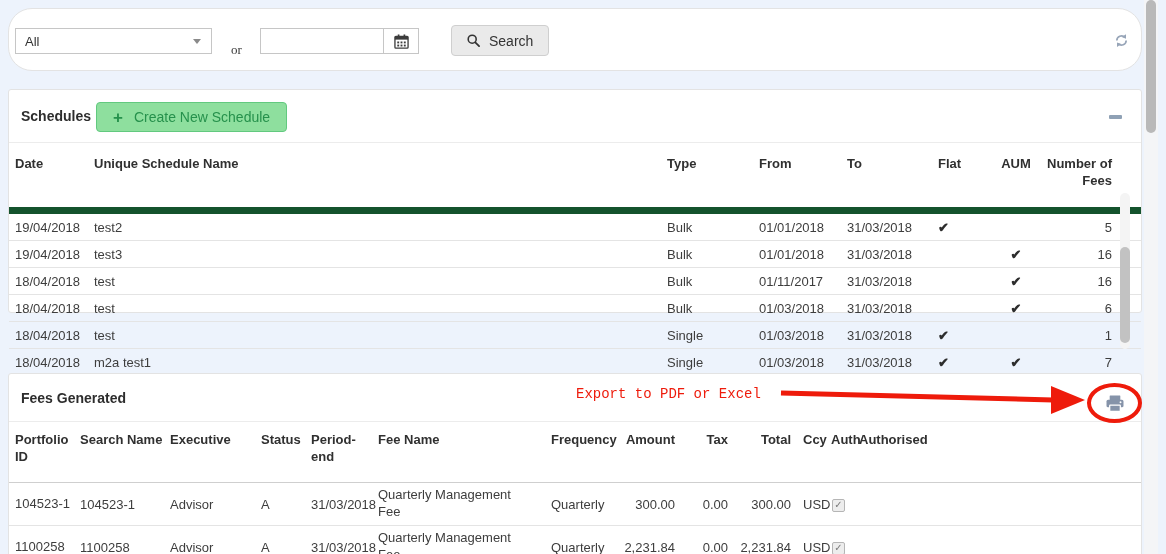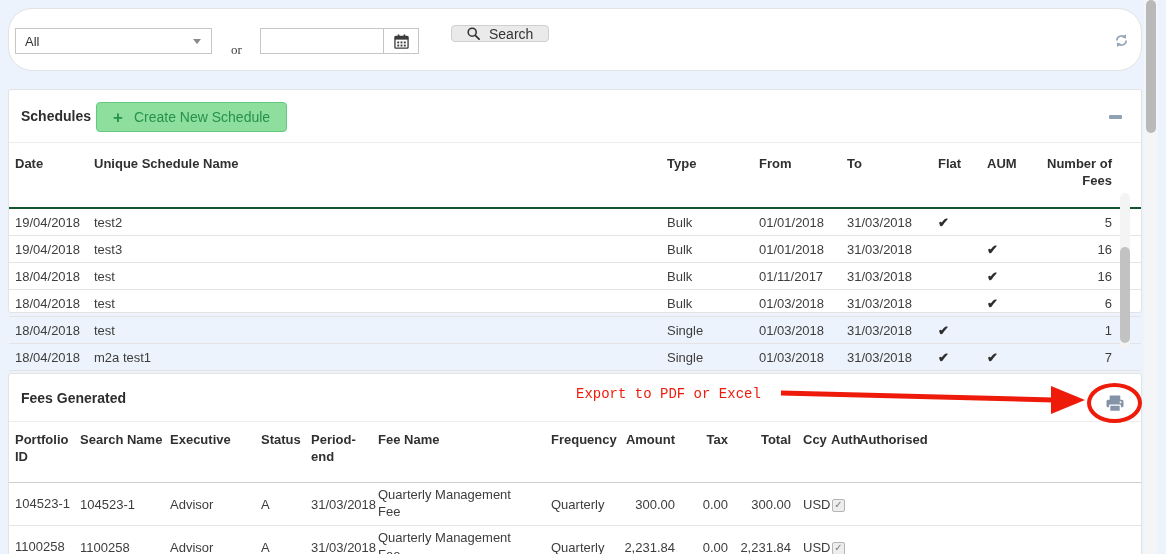--- a/index.html
+++ b/index.html
@@ -35,21 +35,21 @@
   }
   .date-group input{
     flex:1;border:none;outline:none;min-width:0;font-size:13px;padding:0 6px;
     font-family:"Liberation Sans",sans-serif;
   }
   .cal-btn{
     width:35px;border:none;border-left:1px solid #c6c6c6;background:#fff;
     display:flex;align-items:center;justify-content:center;padding:0;cursor:pointer;
   }
   .search-btn{
-    position:absolute;left:442px;top:16px;height:17px;padding:7px 15px;
+    position:absolute;left:442px;top:16px;height:31px;padding:7px 15px;
     background:#eaeaea;border:1px solid #cfcfcf;border-radius:4px;
     display:inline-flex;align-items:center;gap:9px;font-size:14px;color:#333;
     font-family:"Liberation Sans",sans-serif;cursor:pointer;
   }
   .refresh-btn{
     position:absolute;right:12px;top:24px;background:none;border:none;padding:0;cursor:pointer;
   }
 
   
   .phead{position:relative;border-bottom:1px solid #ececec;}
@@ -74,29 +74,29 @@
 
   
   .trow{display:flex;align-items:center;border-bottom:1px solid #e4e4e4;padding-left:6px;}
   .cell{flex:0 0 auto;box-sizing:border-box;white-space:nowrap;font-size:13px;color:#3d3d3d;overflow:visible;}
   .thead{align-items:flex-start;}
   .thead .cell{font-weight:700;color:#303030;white-space:normal;line-height:1.3;}
   .num{text-align:right;padding-right:6px;}
   .check{font-weight:700;color:#2d2d2d;}
 
   
-  #sched-table .thead{height:51px;padding-top:13px;border-bottom:2px solid #14532d;}
+  #sched-table .thead{height:51px;padding-top:13px;border-bottom:7px solid #14532d;}
   .s-row{height:26px;}
   .s-date{width:79px;}
   .s-name{width:573px;}
   .s-type{width:92px;}
   .s-from{width:88px;}
   .s-to{width:86px;}
   .s-flat{width:50px;padding-left:5px;}
-  .s-aum{width:62px;padding-left:4px;}
+  .s-aum{width:62px;padding-left:4px;text-align:center;}
   .s-fees{width:73px;}
 
   
   #fees-table .thead{height:50px;padding-top:10px;border-bottom:1px solid #cfcfcf;}
   .f-row{height:42px;}
   .f-portfolio_id{width:65px;white-space:normal;line-height:1.3;}
   .f-search_name{width:90px;}
   .f-executive{width:91px;}
   .f-status{width:50px;}
   .f-period_end{width:67px;}

